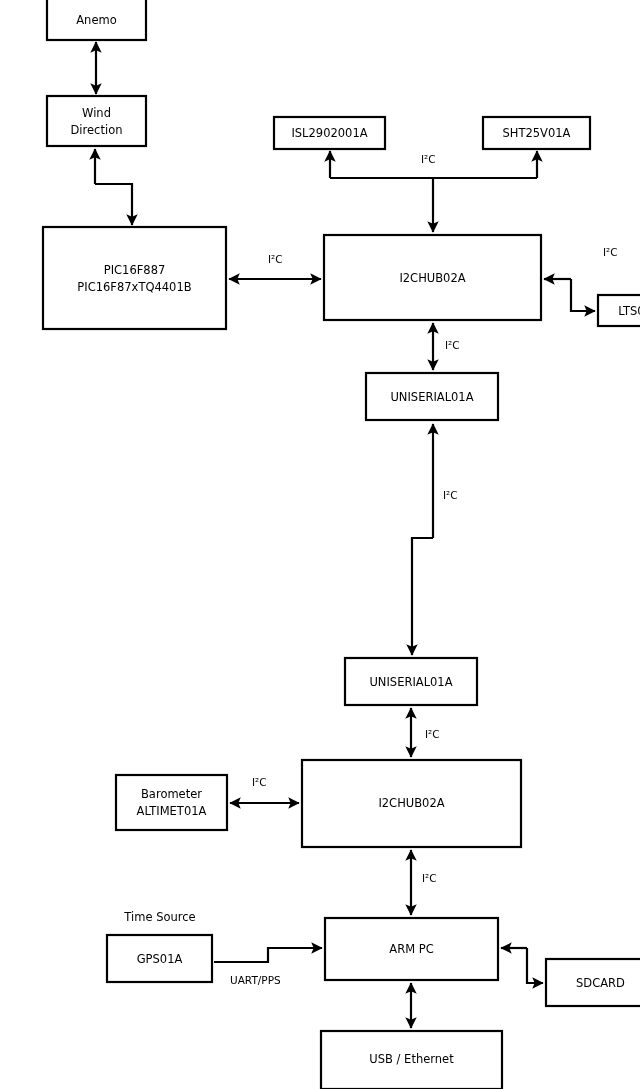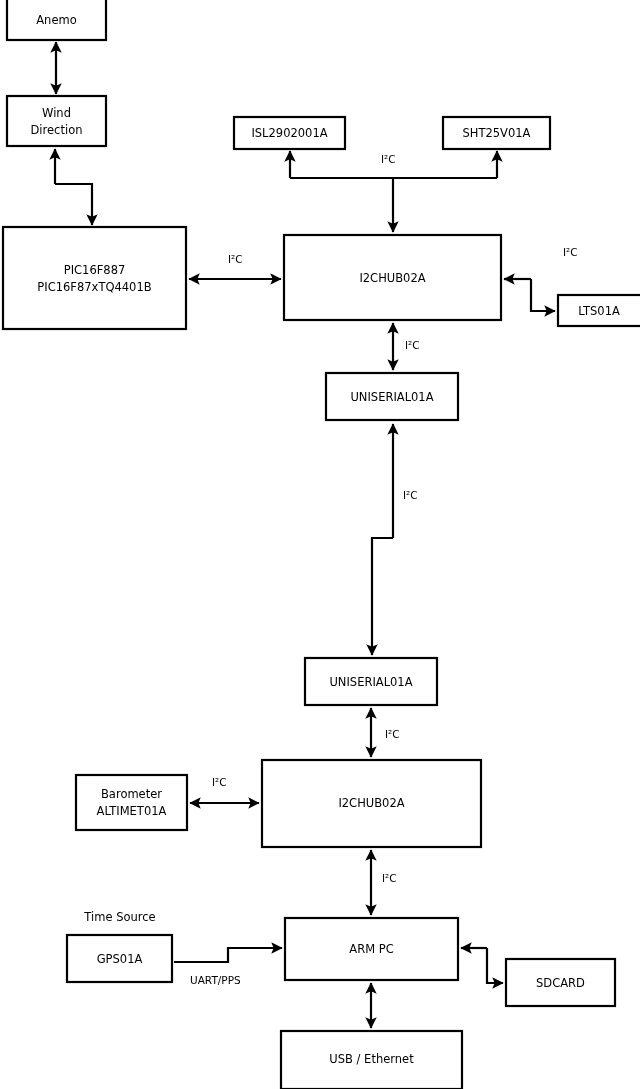--- a/index.html
+++ b/index.html
@@ -11,20 +11,21 @@
     width: 640px;
     height: 1089px;
     font-family: "DejaVu Sans", sans-serif;
     overflow: hidden;
   }
   #diagram-root {
     position: relative;
     width: 589px;
     height: 1089px;
     background: #ffffff;
+    padding-left: 40px;
   }
   svg.diagram {
     display: block;
     width: 640px;
     height: 1089px;
   }
   .node-box {
     fill: #ffffff;
     stroke: #000000;
     stroke-width: 2.2;

